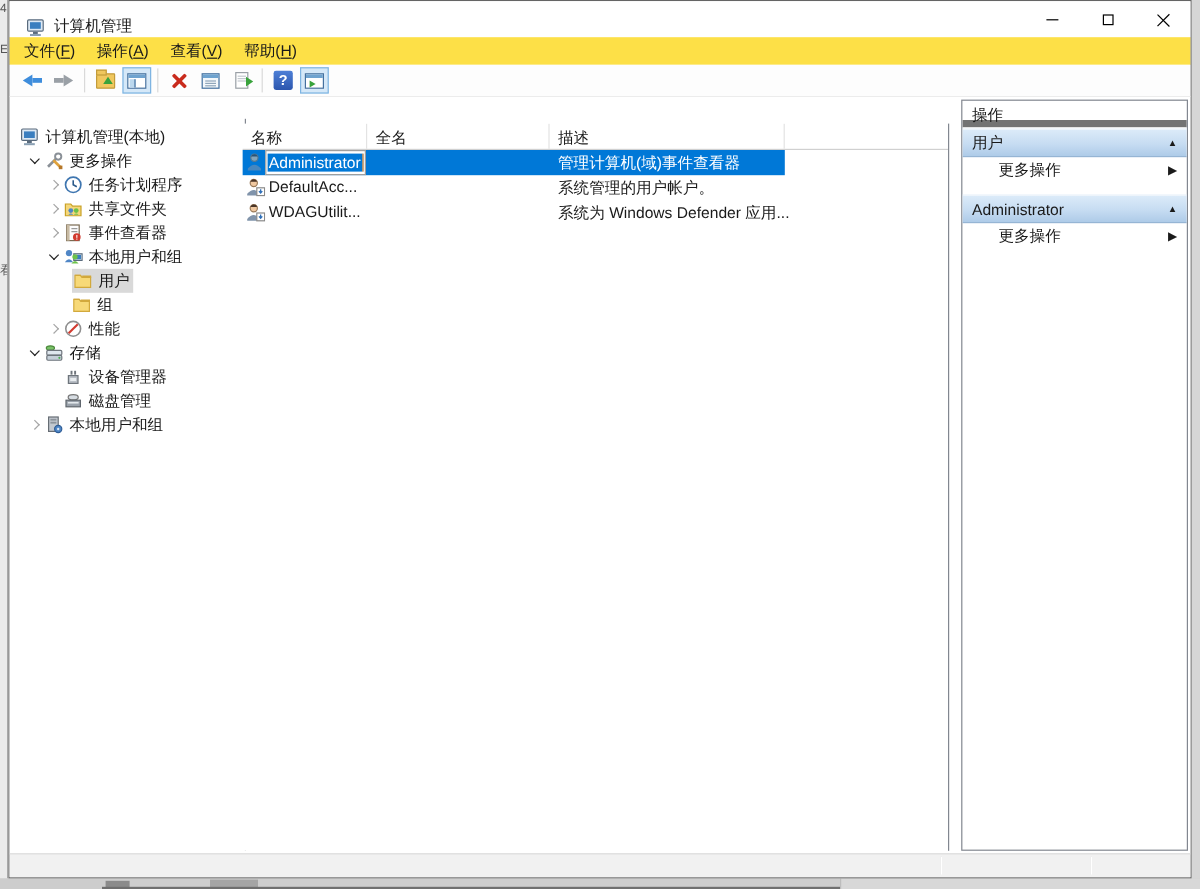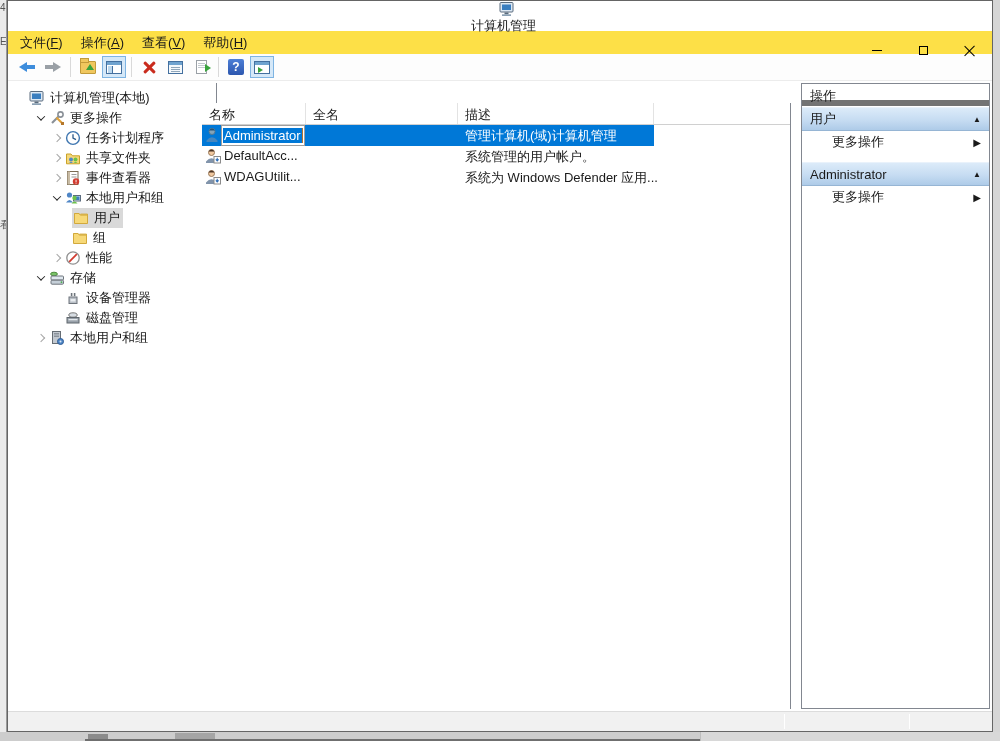--- a/index.html
+++ b/index.html
@@ -12,21 +12,21 @@
   .bottom-strip { position:absolute; left:0; top:732px; width:1000px; height:9px; background:#cdcdcd; }
   .bottom-strip .seg1 { position:absolute; left:88px; top:2px; width:20px; height:7px; background:#8b8b8b; }
   .bottom-strip .seg2 { position:absolute; left:175px; top:1px; width:40px; height:8px; background:#a5a5a5; }
   .bottom-strip .edge { position:absolute; left:85px; top:7px; width:615px; height:2px; background:#6f6f6f; }
   .bottom-strip .right { position:absolute; left:700px; top:0; width:300px; height:9px; background:#d8d8d8; border-left:1px solid #bdbdbd; }
 
   
   .window { position:absolute; left:7px; top:0; width:986px; height:732px; background:#fff; border:1px solid #656565; }
 
   
-  .titlebar { height:30px; display:flex; align-items:center; background:#fff;flex-direction:column; }
+  .titlebar { height:30px; display:flex; align-items:flex-end; background:#fff; }
   .titlebar .app-icon { margin-left:14px; width:16px; height:16px; flex:none; }
   .titlebar .title { margin-left:7px; font-size:13px; }
   .win-controls { margin-left:auto; display:flex; height:30px; }
   .win-btn { width:46px; height:30px; display:flex; align-items:center; justify-content:center; }
   .glyph-min { width:10px; height:1px; background:#000; }
   .glyph-max { width:9px; height:9px; border:1px solid #000; }
   .glyph-close { position:relative; width:11px; height:11px; }
   .glyph-close::before,.glyph-close::after { content:""; position:absolute; left:5px; top:-1px; width:1.4px; height:14px; background:#000; }
   .glyph-close::before { transform:rotate(45deg); }
   .glyph-close::after { transform:rotate(-45deg); }
@@ -64,21 +64,21 @@
   .ico-props::after { content:""; position:absolute; left:2px; top:5px; width:9px; height:1px; background:#8fa6ba; box-shadow:0 2px 0 #8fa6ba, 0 4px 0 #8fa6ba; }
   .ico-export { position:relative; width:11px; height:14px; border:1px solid #9aa0a6; background:#fff; }
   .ico-export::before { content:""; position:absolute; left:1px; top:2px; width:7px; height:1px; background:#c3c9cf; box-shadow:0 2px 0 #c3c9cf, 0 4px 0 #c3c9cf; }
   .ico-export::after { content:""; position:absolute; right:-5px; bottom:1px; width:0; height:0; border-top:4px solid transparent; border-bottom:4px solid transparent; border-left:6px solid #39a33c; }
   .ico-help { width:16px; height:16px; background:linear-gradient(#4d7fd6,#2c56ae); color:#fff; border-radius:2px; display:flex; align-items:center; justify-content:center; font-weight:bold; font-size:12px; }
   .ico-help::before { content:"?"; }
 
   
   .content { position:absolute; left:0; top:80px; right:0; bottom:20px; background:#fff; }
   .panel { position:absolute; top:2px; bottom:2px; background:#fff; }
-  .tree-panel { left:16px; width:193px; border-right:1px solid #828790; padding-top:5px; overflow:hidden; }
+  .tree-panel { left:4px; width:193px; border-right:1px solid #828790; padding-top:5px; overflow:hidden;margin-top:16px; }
   .list-panel { left:194px; width:589px; border-right:1px solid #828790; overflow:hidden;margin-top:20px; }
   .actions-panel { left:793px; right:2px; border:1px solid #828790; overflow:hidden; }
 
   
   .trow { height:20px; display:flex; align-items:center; white-space:nowrap; }
   .lv0 { padding-left:5px; } .lv1 { padding-left:9px; } .lv2 { padding-left:25px; } .lv3 { padding-left:32px; }
   .chev { width:16px; flex:none; display:flex; align-items:center; justify-content:center; }
   .chev i { display:block; width:6px; height:6px; border-right:1.6px solid #262626; border-bottom:1.6px solid #262626; }
   .chev.exp i { transform:rotate(45deg) translate(-1px,-1px); }
   .chev.col i { border-color:#a6a6a6; transform:rotate(-45deg); }
@@ -369,21 +369,21 @@
         <div class="lv-col c-rest"></div>
       </div>
 
       <div class="lrow sel">
         <svg class="ri" viewBox="0 0 16 16">
             <circle cx="7" cy="4.5" r="3" fill="#f0c8a0" stroke="#9a7a5a"></circle>
             <path d="M4.2 3.4 a3 3 0 0 1 5.6 0 z" fill="#4a3527"></path>
             <path d="M1.5 13.5 q5.5 -6.5 11 0 v1.5 h-11 z" fill="#8194ab"></path>
             <rect x="0" y="0" width="16" height="16" fill="#0078d7" opacity="0.45"></rect>
           </svg>
-        <span class="rdesc">管理计算机(域)计算机管理</span>
+        <span class="rdesc">管理计算机(域)事件查看器</span>
         <div class="editbox">
           <span class="seltext">Administrator</span>
           <span class="caret"></span>
         </div>
       </div>
 
       <div class="lrow">
         <svg class="ri" viewBox="0 0 16 16">
             <circle cx="6.5" cy="4.5" r="3" fill="#f0c8a0" stroke="#9a7a5a"></circle>
             <path d="M3.7 3.4 a3 3 0 0 1 5.6 0 z" fill="#4a3527"></path>

